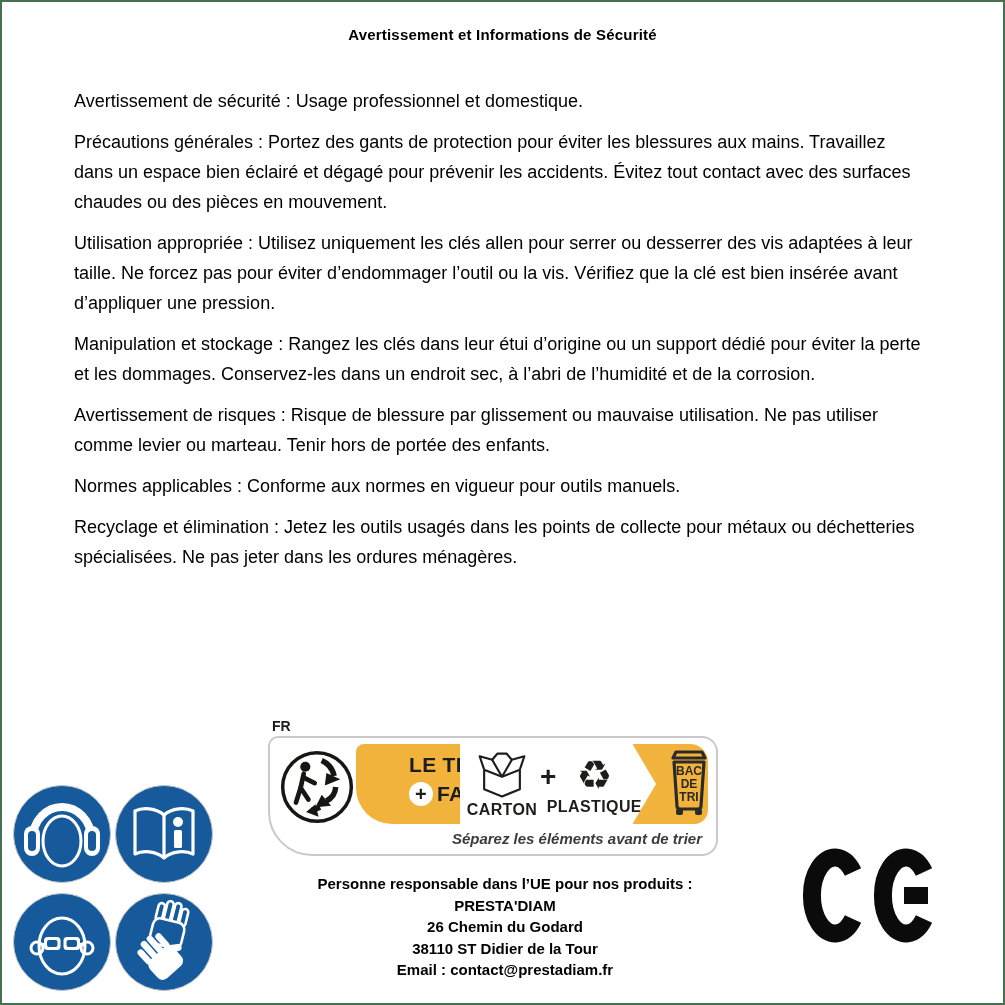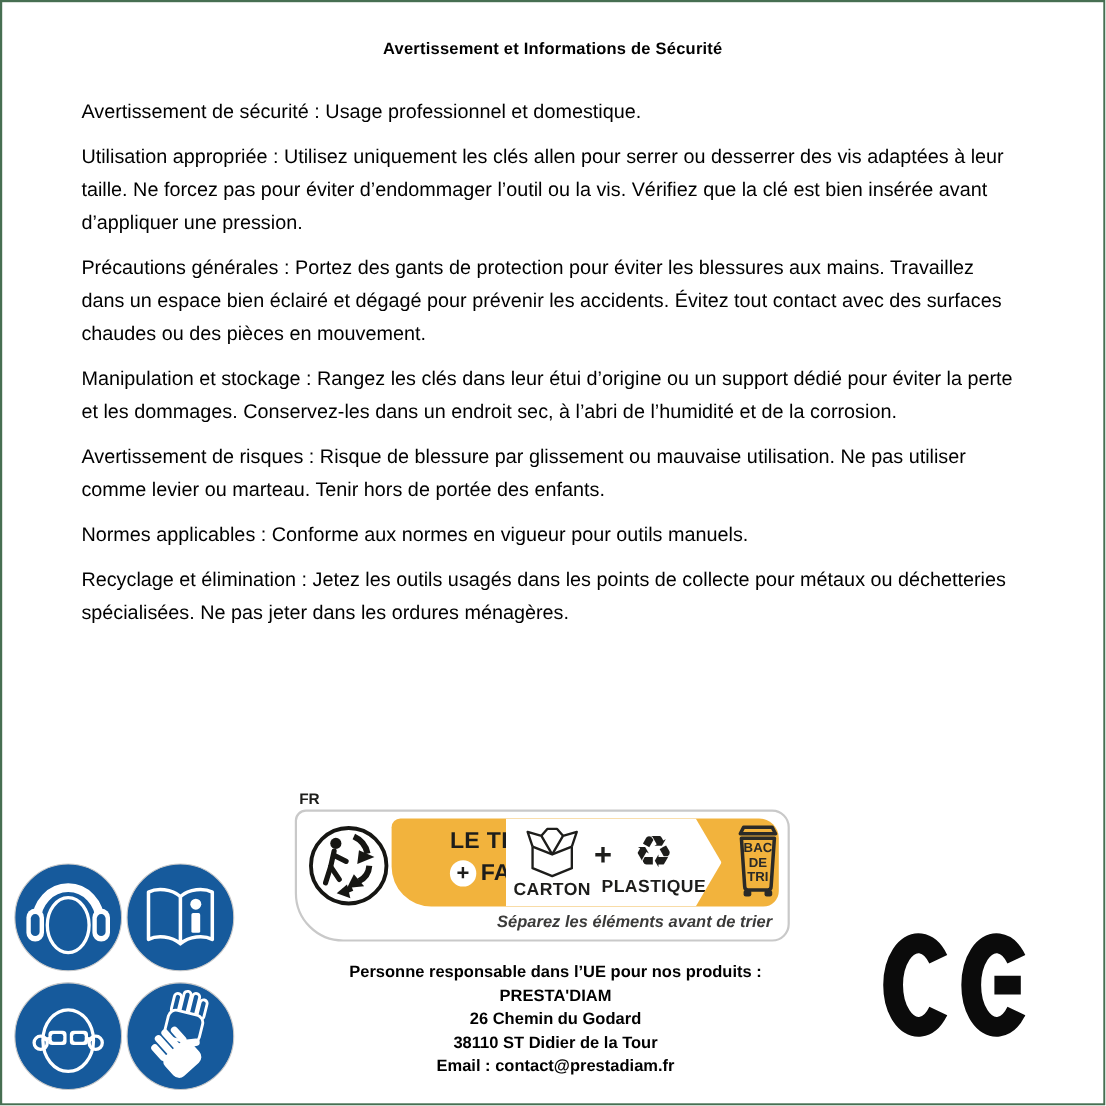--- a/index.html
+++ b/index.html
@@ -2,21 +2,21 @@
 <html><head>
 <meta charset="utf-8">
 <style>
   html,body{margin:0;padding:0;background:#fff;}
   .page{
     position:relative;width:1005px;height:1005px;box-sizing:border-box;
     border:2px solid #476F52;background:#fff;overflow:hidden;
     font-family:"Liberation Sans",sans-serif;color:#000;
   }
   .doc-title{
-    position:absolute;top:34px;left:0;width:100%;text-align:center;
+    position:absolute;top:24px;left:0;width:100%;text-align:center;
     font-size:15px;font-weight:bold;letter-spacing:.2px;
   }
   .doc-body{position:absolute;left:72px;top:84px;width:868px;}
   .doc-body p{margin:0 17px 11px 0;font-size:18px;line-height:30px;}
   
   .safety-icons{
     position:absolute;left:10px;top:782px;
     display:grid;grid-template-columns:100px 100px;grid-auto-rows:100px;
     column-gap:2px;row-gap:8px;
   }
@@ -67,22 +67,22 @@
 </style>
 </head>
 <body>
 
 <div class="page">
 
   <div class="doc-title">Avertissement et Informations de Sécurité</div>
 
   <div class="doc-body">
     <p>Avertissement de sécurité : Usage professionnel et domestique.</p>
+    <p>Précautions générales : Portez des gants de protection pour éviter les blessures aux mains. Travaillez dans un espace bien éclairé et dégagé pour prévenir les accidents. Évitez tout contact avec des surfaces chaudes ou des pièces en mouvement.</p>
     <p>Utilisation appropriée : Utilisez uniquement les clés allen pour serrer ou desserrer des vis adaptées à leur taille. Ne forcez pas pour éviter d’endommager l’outil ou la vis. Vérifiez que la clé est bien insérée avant d’appliquer une pression.</p>
-    <p>Précautions générales : Portez des gants de protection pour éviter les blessures aux mains. Travaillez dans un espace bien éclairé et dégagé pour prévenir les accidents. Évitez tout contact avec des surfaces chaudes ou des pièces en mouvement.</p>
     <p>Manipulation et stockage : Rangez les clés dans leur étui d’origine ou un support dédié pour éviter la perte et les dommages. Conservez-les dans un endroit sec, à l’abri de l’humidité et de la corrosion.</p>
     <p>Avertissement de risques : Risque de blessure par glissement ou mauvaise utilisation. Ne pas utiliser comme levier ou marteau. Tenir hors de portée des enfants.</p>
     <p>Normes applicables : Conforme aux normes en vigueur pour outils manuels.</p>
     <p>Recyclage et élimination : Jetez les outils usagés dans les points de collecte pour métaux ou déchetteries spécialisées. Ne pas jeter dans les ordures ménagères.</p>
   </div>
 
   <div class="safety-icons">
     <svg width="100" height="100" viewBox="0 0 100 100">
       <circle cx="50" cy="50" r="48.5" fill="#165A9C" stroke="#c8c8c8" stroke-width="1"></circle>
       <ellipse cx="50" cy="57" rx="19" ry="25" fill="none" stroke="#fff" stroke-width="3"></ellipse>

